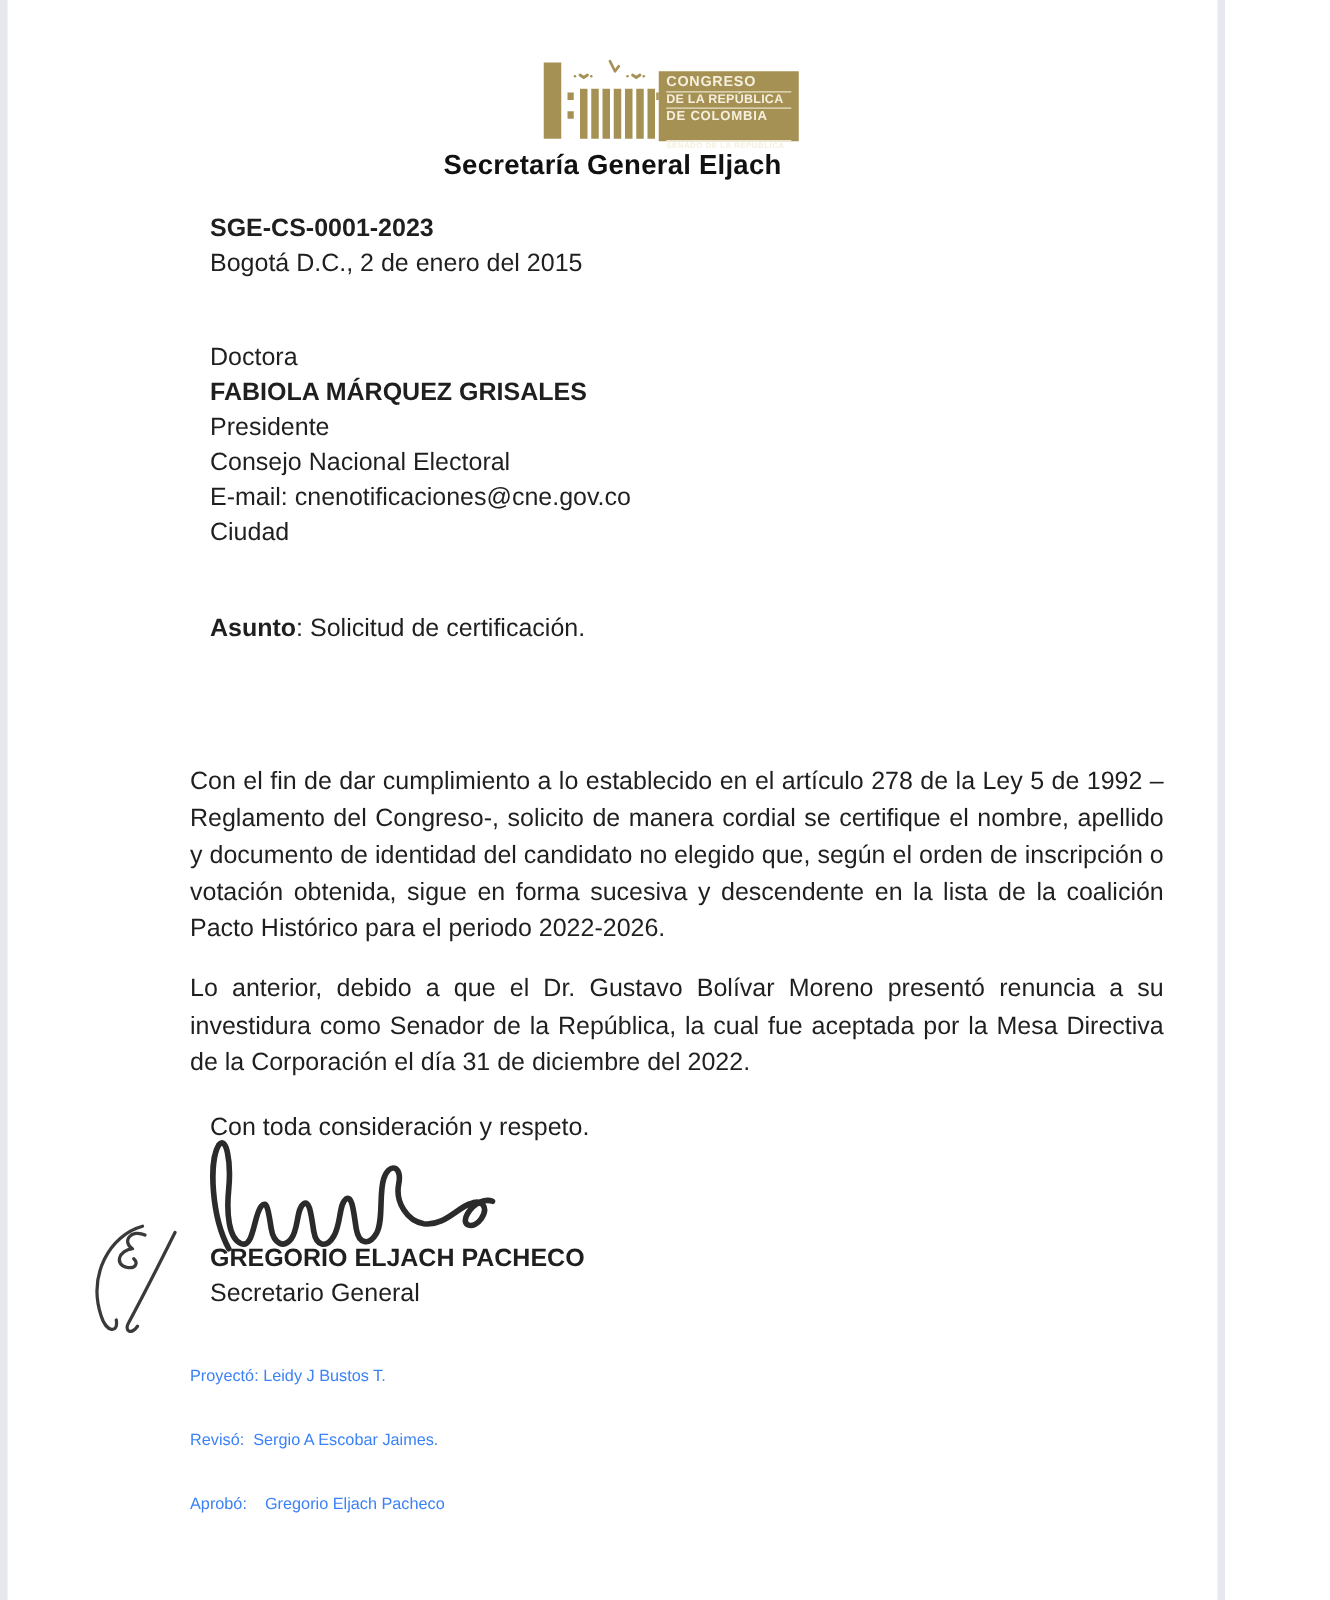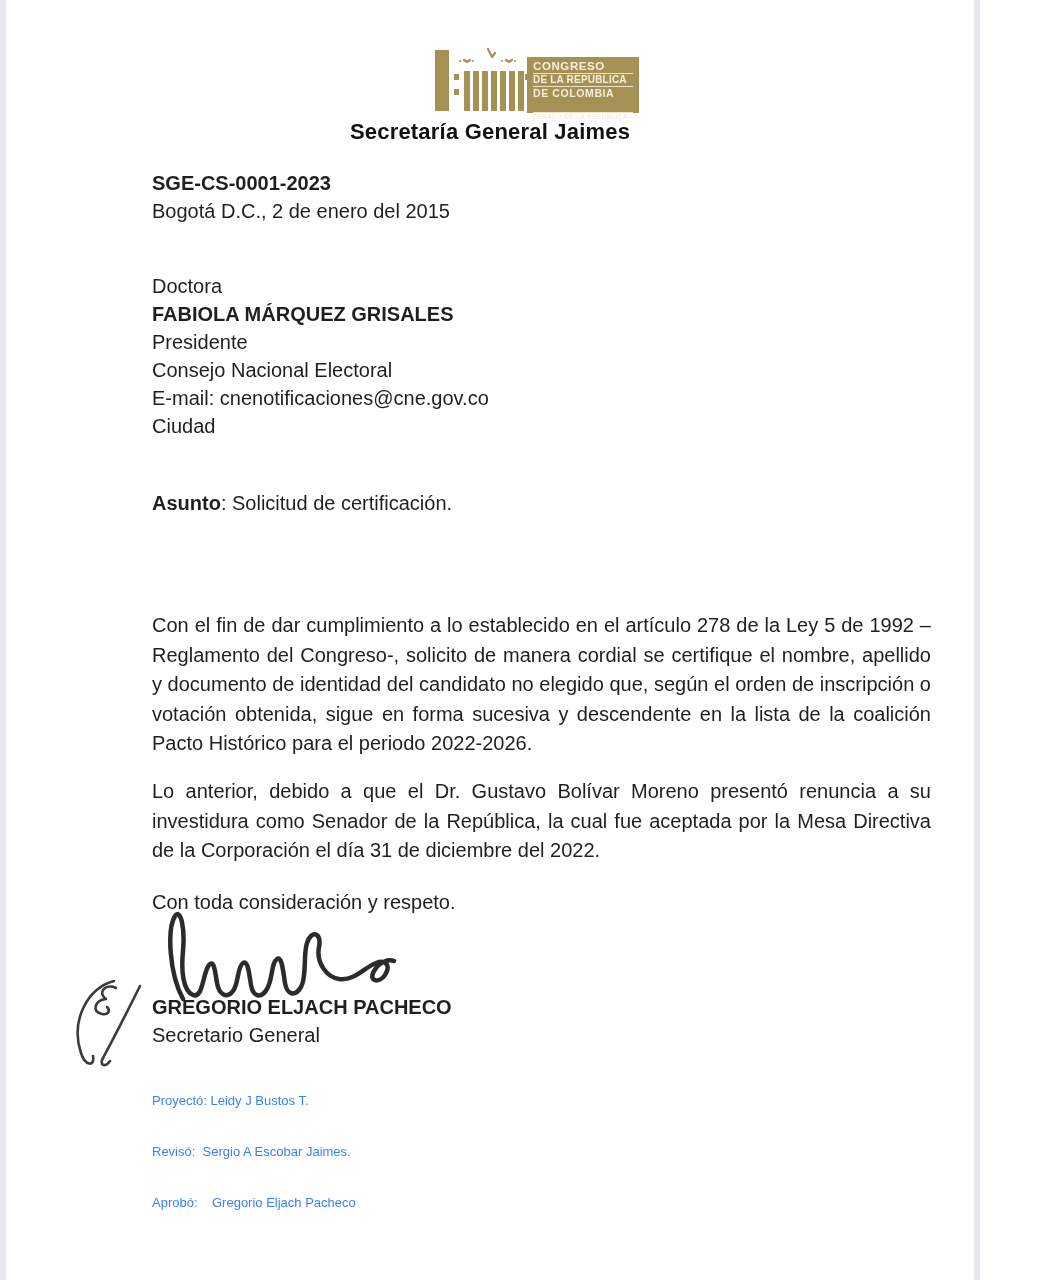--- a/index.html
+++ b/index.html
@@ -28,21 +28,21 @@
   .logo-box .l2{font-weight:bold;font-size:10px;letter-spacing:0.2px;line-height:11px;border-bottom:1px solid rgba(247,241,223,0.85);padding-bottom:1px;}
   .logo-box .l3{font-weight:bold;font-size:10.5px;letter-spacing:0.6px;line-height:12px;border-bottom:1px solid rgba(247,241,223,0.85);padding-bottom:13px;}
   .logo-box .l4{font-weight:bold;font-size:6.3px;letter-spacing:0.4px;line-height:8px;}
 
   .doc-title{
     position:absolute;left:0;top:119px;width:100%;
     text-align:center;font-weight:bold;font-size:22px;letter-spacing:0.2px;color:#111;
   }
 
   .txt{font-size:20px;line-height:28px;}
-  .abs{position:absolute;}
+  .abs{position:absolute;margin-left:16px;}
   .b{font-weight:bold;}
 
   .para{
     position:absolute;left:152px;width:779px;
     font-size:20px;line-height:29.6px;text-align:justify;
   }
 
   .trace{
     position:absolute;left:152px;top:1058px;
     font-size:13px;line-height:17px;color:#3b82f6;
@@ -99,21 +99,21 @@
       </g>
     </svg>
     <div class="logo-box" style="background:#a69154;color:#f5efdd;">
       <div class="l1">CONGRESO</div>
       <div class="l2">DE LA REPÚBLICA</div>
       <div class="l3">DE COLOMBIA</div>
       <div class="l4">SENADO DE LA REPÚBLICA</div>
     </div>
   </div>
 
-  <div class="doc-title">Secretaría General Jaimes</div>
+  <div class="doc-title">Secretaría General Eljach</div>
 
   <div class="abs txt b" style="left:152px;top:169px;">SGE-CS-0001-2023</div>
   <div class="abs txt" style="left:152px;top:197px;">Bogotá D.C., 2 de enero del 2015</div>
 
   <div class="abs txt" style="left:152px;top:272px;">
     <div>Doctora</div>
     <div class="b">FABIOLA MÁRQUEZ GRISALES</div>
     <div>Presidente</div>
     <div>Consejo Nacional Electoral</div>
     <div>E-mail: cnenotificaciones@cne.gov.co</div>

